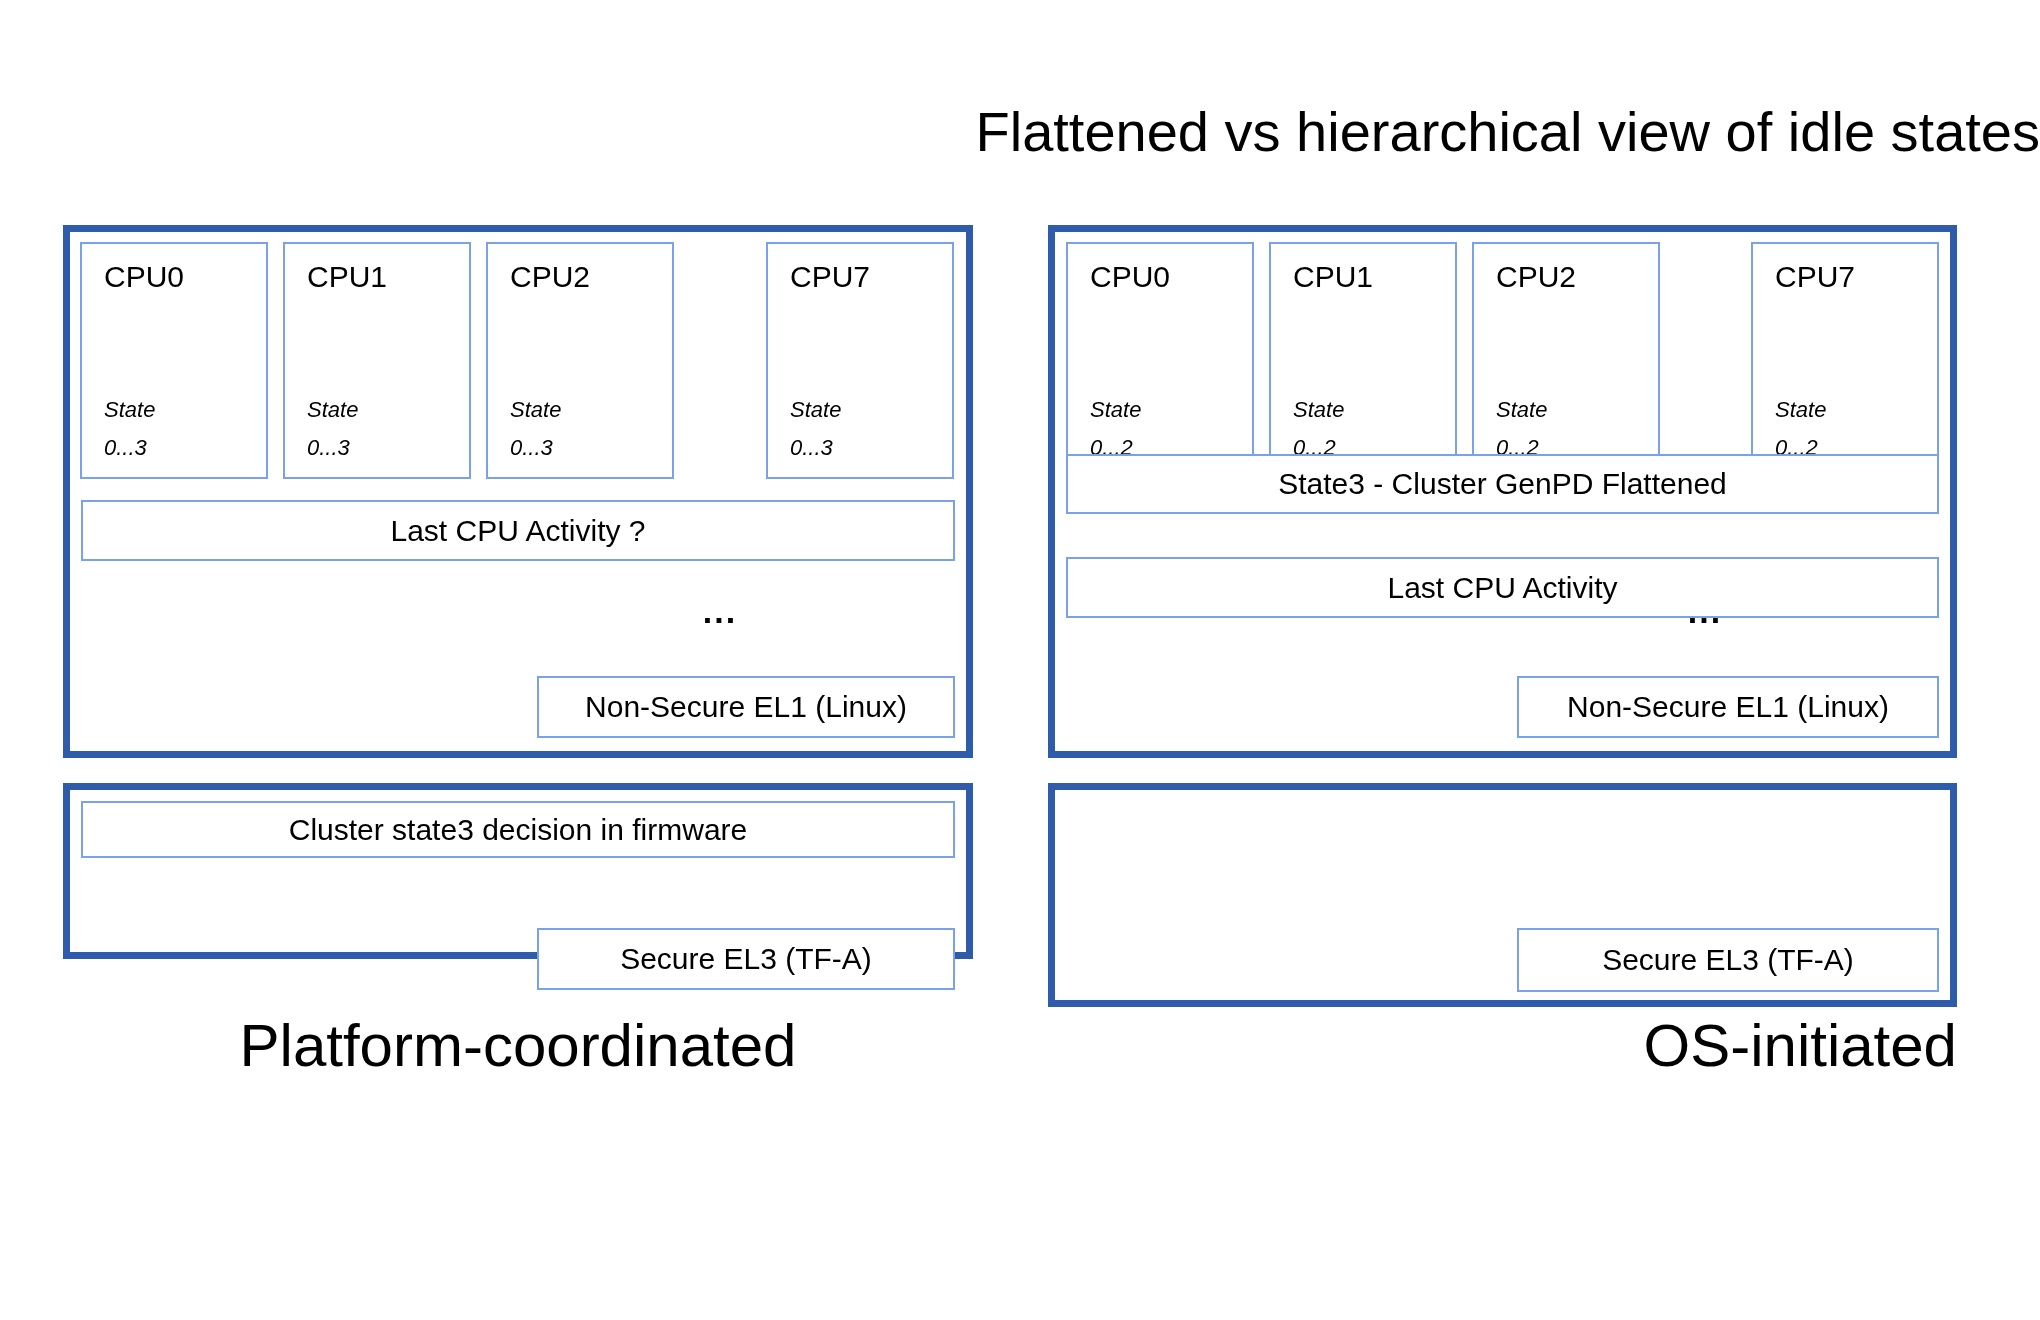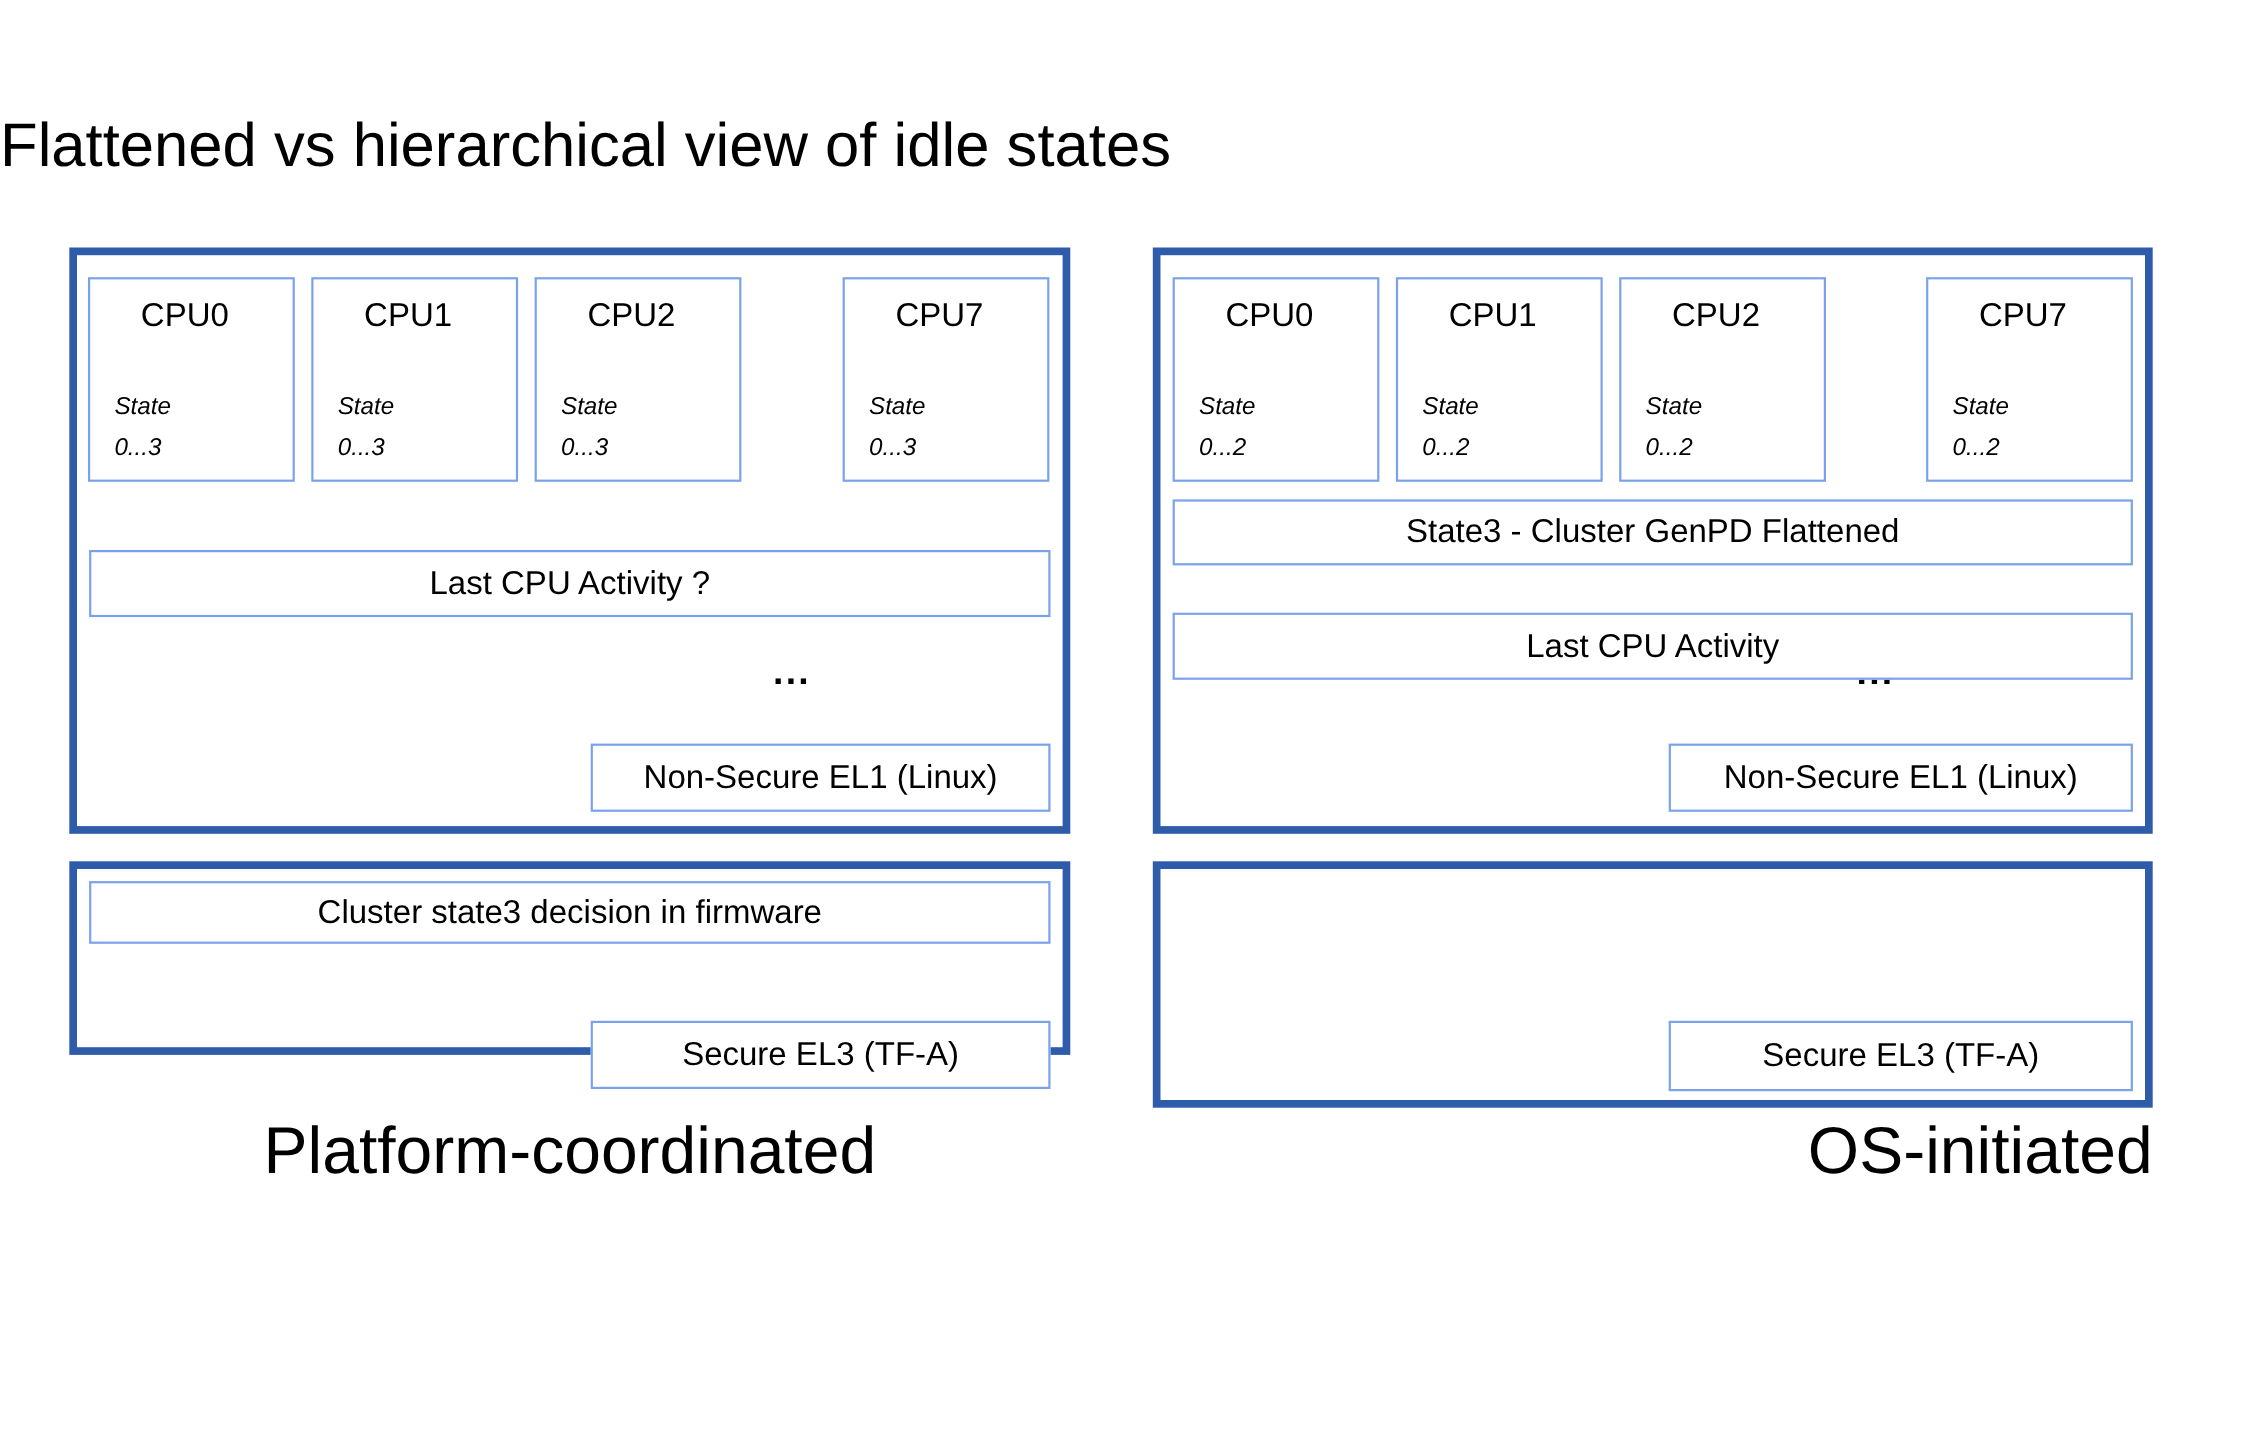--- a/index.html
+++ b/index.html
@@ -8,42 +8,42 @@
     width:2040px;height:1320px;
     background:#ffffff;
     font-family:"Liberation Sans", sans-serif;
     color:#000000;
     overflow:hidden;
   }
   *{box-sizing:border-box;}
   .title{
     position:absolute;
     left:0;top:102px;width:2040px;
-    text-align:left;
+    text-align:right;
     font-size:56px;
     line-height:60px;
     color:#000000;
     white-space:nowrap;
   }
   .outer{
     position:absolute;
     border:7px solid #2e5cab;
     background:#ffffff;
   }
   .outer.left-top   {left:63px;  top:225px; width:910px; height:533px;}
   .outer.left-bot   {left:63px;  top:783px; width:910px; height:176px;}
   .outer.right-top  {left:1048px;top:225px; width:909px; height:533px;}
   .outer.right-bot  {left:1048px;top:783px; width:909px; height:224px;}
   .inner{
     position:absolute;
     border:2px solid #7aa2ea;
     background:#ffffff;
     font-size:30px;
   }
-  .cpu{width:188px;height:186px;top:20px;padding-left:24px;}
+  .cpu{width:188px;height:237px;top:10px;}
   .cpu .cpu-name{margin:16px 0 0 22px;font-size:30px;line-height:34px;}
   .cpu .cpu-state{position:absolute;left:22px;bottom:10px;font-size:22px;line-height:38px;font-style:italic;}
   .cpu-1{left:10px;} .cpu-2{left:213px;} .cpu-3{left:416px;} .cpu-4{left:696px;}
   .rcpu-1{left:11px;} .rcpu-2{left:214px;} .rcpu-3{left:417px;} .rcpu-4{left:696px;}
   .ellipsis{
     position:absolute;left:620px;top:360px;width:60px;
     text-align:center;font-size:34px;font-weight:bold;letter-spacing:2px;
   }
   .bar{
     display:flex;align-items:center;justify-content:center;

